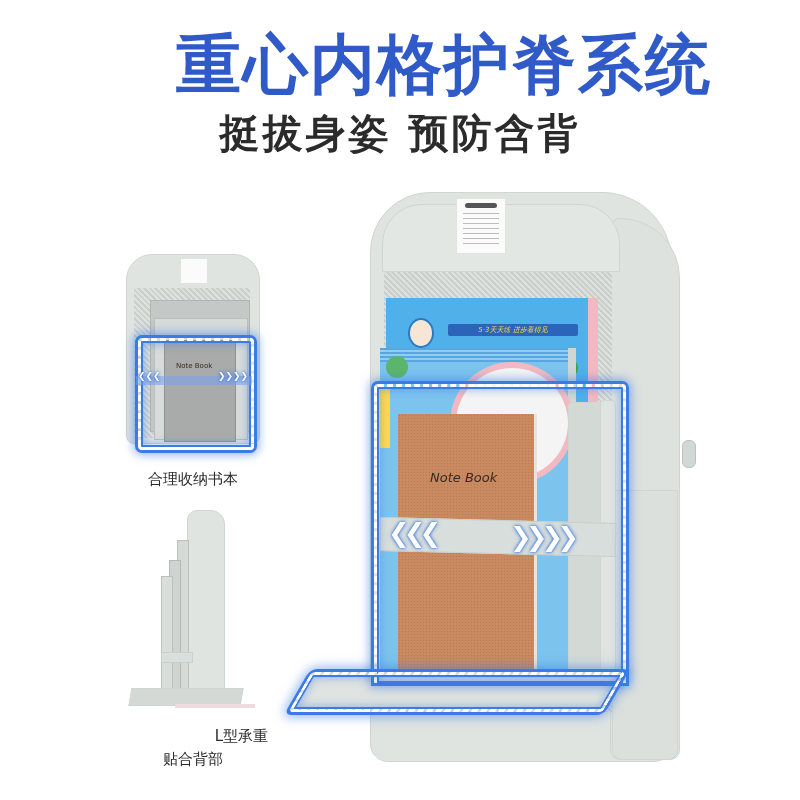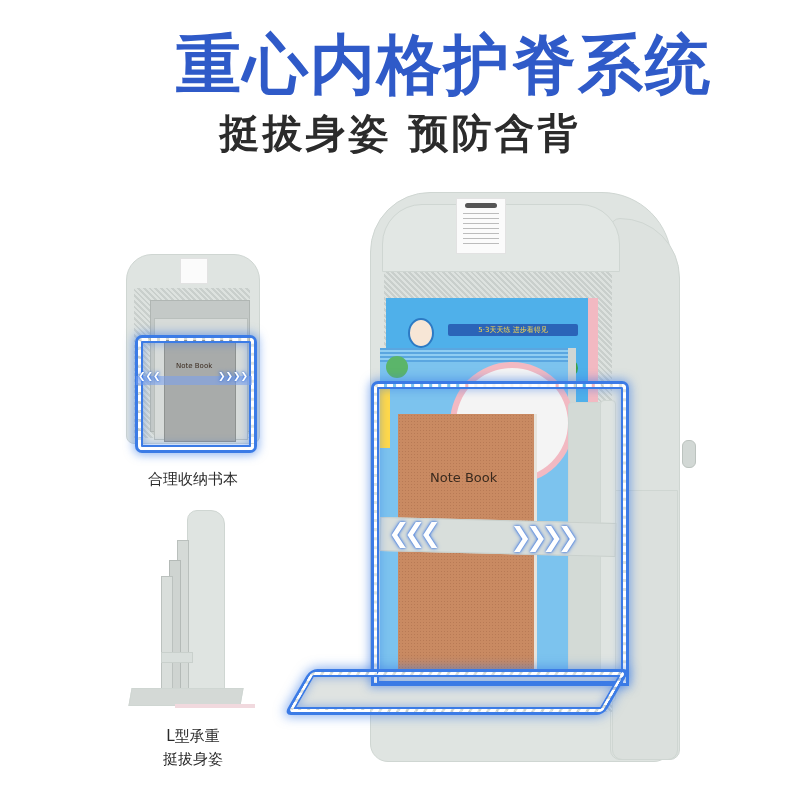--- a/index.html
+++ b/index.html
@@ -41,24 +41,24 @@
 
 <div style="position:absolute;left:125px;top:510px;width:140px;height:200px;">
   <div class="bag" style="left:62px;top:0;width:36px;height:194px;border-radius:10px 14px 4px 4px;"></div>
   <div class="book" style="left:52px;top:30px;width:10px;height:164px;background:#d5dad7;border:1px solid #bac0bd;"></div>
   <div class="book" style="left:44px;top:50px;width:10px;height:144px;background:#cfd4d1;border:1px solid #b4bab7;"></div>
   <div class="book" style="left:36px;top:66px;width:10px;height:128px;background:#d9dedb;border:1px solid #bbc1be;"></div>
   <div class="strap" style="left:36px;top:142px;width:30px;height:9px;"></div>
   <div class="bag" style="left:5px;top:178px;width:110px;height:16px;transform:skewX(-10deg);background:#d4d9d6;"></div>
   <div style="position:absolute;left:50px;top:194px;width:80px;height:4px;background:#f1d9de;"></div>
 </div>
-<div class="caption" style="left:118px;top:725px;width:150px;">L型承重</div>
-<div class="caption" style="left:118px;top:748px;width:150px;">挺拔身姿</div>
+<div class="caption" style="left:118px;top:725px;width:150px;text-align:right;">L型承重</div>
+<div class="caption" style="left:118px;top:748px;width:150px;">贴合背部</div>
 
-<div style="position:absolute;left:0;top:0;width:800px;height:612px;">
+<div style="position:absolute;left:0;top:0;width:800px;height:612px;font-style:italic;">
 
   <div class="bag" style="left:370px;top:192px;width:300px;height:568px;border-radius:60px 70px 18px 18px;"></div>
   <div class="bag" style="left:610px;top:218px;width:68px;height:540px;border-radius:10px 60px 10px 10px;background:#dde2df;"></div>
   <div class="bag" style="left:612px;top:490px;width:64px;height:268px;background:#dbe0dd;border-radius:0 0 10px 10px;"></div>
   <div style="position:absolute;left:682px;top:440px;width:12px;height:26px;background:#d2d8d5;border-radius:6px;border:1px solid #bcc3bf;"></div>
 
   <div class="bag" style="left:382px;top:204px;width:236px;height:66px;border-radius:40px 40px 0 0;background:#e2e7e4;"></div>
   <div class="label" style="left:456px;top:198px;width:48px;height:54px;">
     <div style="position:absolute;left:8px;top:4px;width:32px;height:5px;background:#555;border-radius:3px;"></div>
     <div style="position:absolute;left:6px;top:14px;width:36px;height:34px;background:repeating-linear-gradient(180deg,#bcbcbc 0 1px,transparent 1px 5px);"></div>

